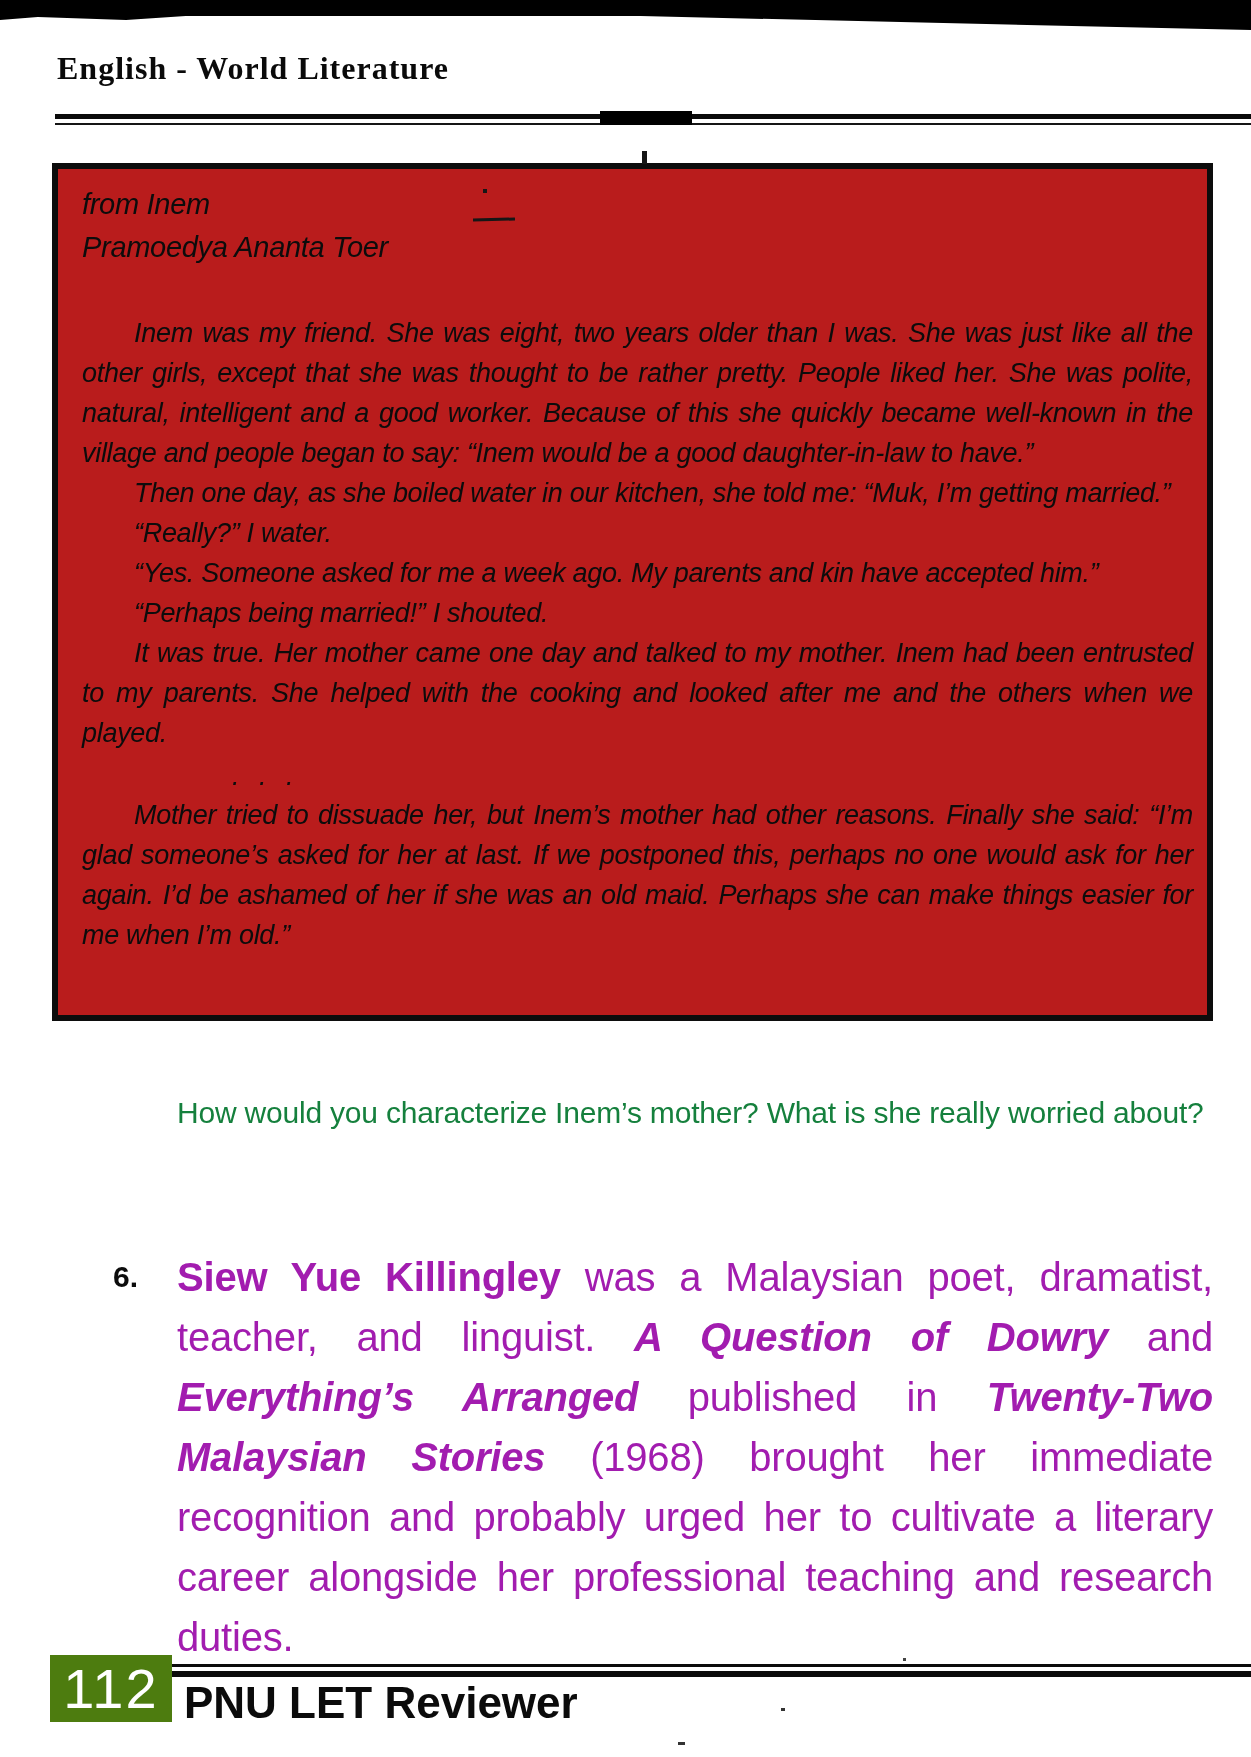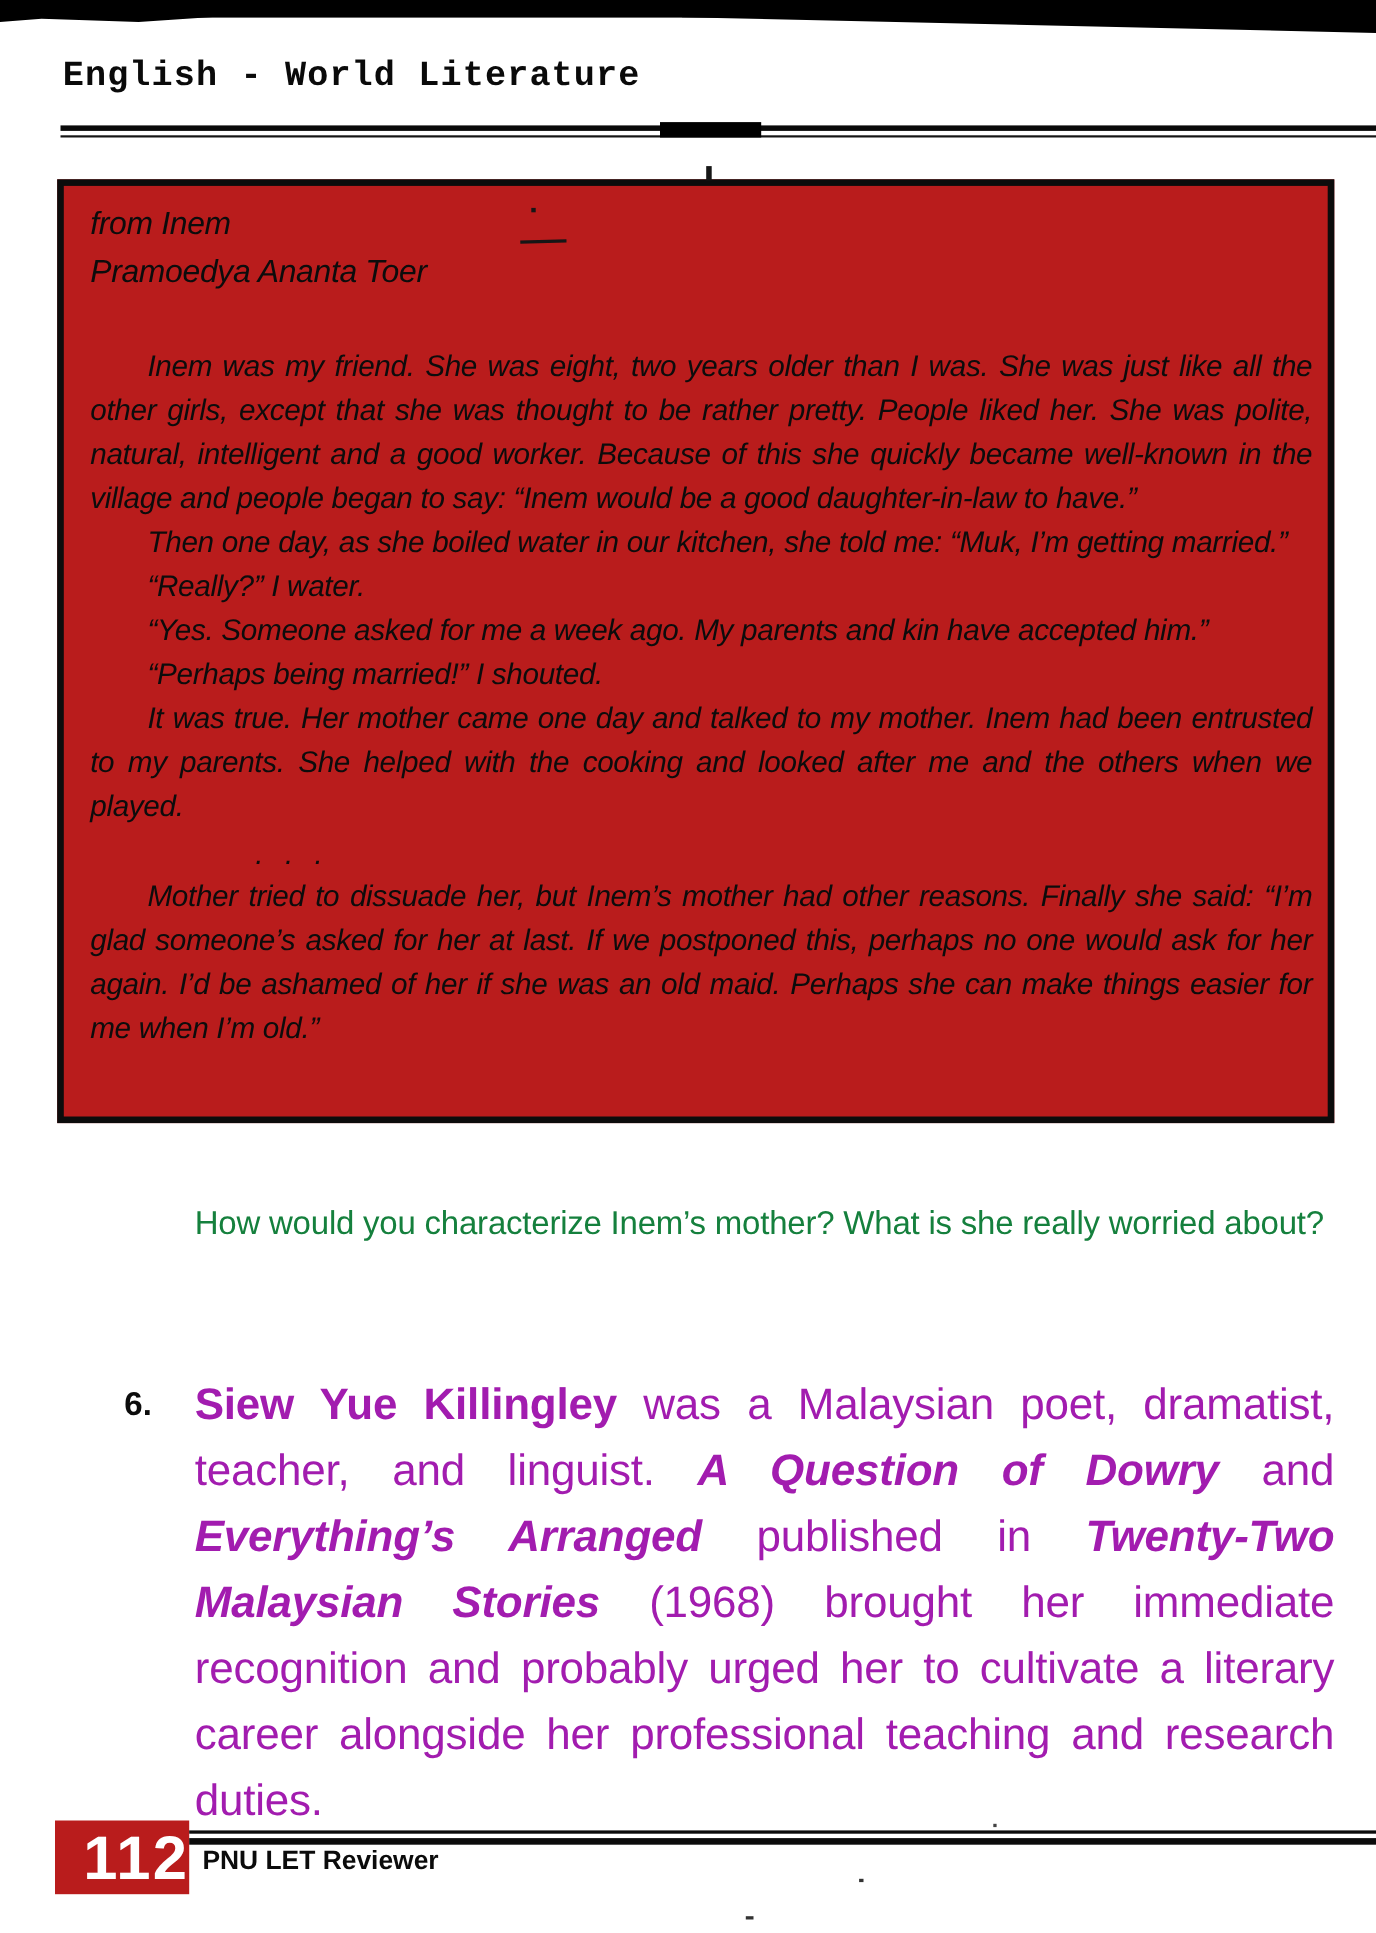--- a/index.html
+++ b/index.html
@@ -14,21 +14,21 @@
   
   .top-edge{position:absolute;left:0;top:0;width:1251px;height:16px;background:#000;}
   .top-edge-right{position:absolute;left:620px;top:0;right:0;height:30px;background:#000;
     clip-path:polygon(0 0,100% 0,100% 100%,0 52%);}
   .top-edge-left{position:absolute;left:0;top:10px;width:210px;height:10px;background:#000;
     clip-path:polygon(0 0,100% 0,92% 55%,60% 100%,18% 70%,0 100%);}
 
   
   .header-title{
     position:absolute;left:57px;top:50px;
-    font-family:Liberation Mono, monospace;
+    font-family:Liberation Serif, serif;
     font-weight:bold;font-size:32px;letter-spacing:1px;color:#0a0a0a;
   }
   .rule-thick{position:absolute;left:55px;top:114px;right:0;height:5px;background:#0a0a0a;}
   .rule-thin{position:absolute;left:55px;top:123px;right:0;height:2px;background:#151515;}
   .rule-blob{position:absolute;left:600px;top:111px;width:92px;height:14px;background:#000;}
 
   
   .excerpt-box{
     position:absolute;left:52px;top:163px;width:1161px;height:858px;
     box-sizing:border-box;border:6px solid #0c0c0c;background:#b91c1c;
@@ -76,28 +76,28 @@
   .item-text{
     flex:1;font-size:40px;line-height:60px;letter-spacing:-0.2px;
     text-align:justify;color:#a21caf;
   }
   .seg-bold{font-weight:bold;}
   .seg-bi{font-weight:bold;font-style:italic;}
 
   
   .footer-badge{
     position:absolute;left:50px;top:1655px;width:122px;height:67px;
-    background:#b91c1c;color:#fff;display:flex;align-items:center;justify-content:flex-end;
-    font-weight:bold;font-size:56px;letter-spacing:2px;
+    background:#4d7c0f;color:#fff;display:flex;align-items:center;justify-content:center;
+    font-weight:normal;font-size:56px;letter-spacing:2px;
   }
   .footer-rule-thin{position:absolute;left:172px;top:1664px;right:0;height:3px;background:#0b0b0b;}
   .footer-rule-thick{position:absolute;left:172px;top:1671px;right:0;height:6px;background:#0b0b0b;}
   .footer-label{
     position:absolute;left:184px;top:1678px;
-    font-weight:bold;font-size:24px;letter-spacing:0px;color:#0b0b0b;
+    font-weight:bold;font-size:44px;letter-spacing:0px;color:#0b0b0b;
   }
 </style>
 </head>
 <body>
 
 <div class="top-edge"></div>
 <div class="top-edge-right"></div>
 <div class="top-edge-left"></div>
 
 <div class="header-title">English - World Literature</div>

